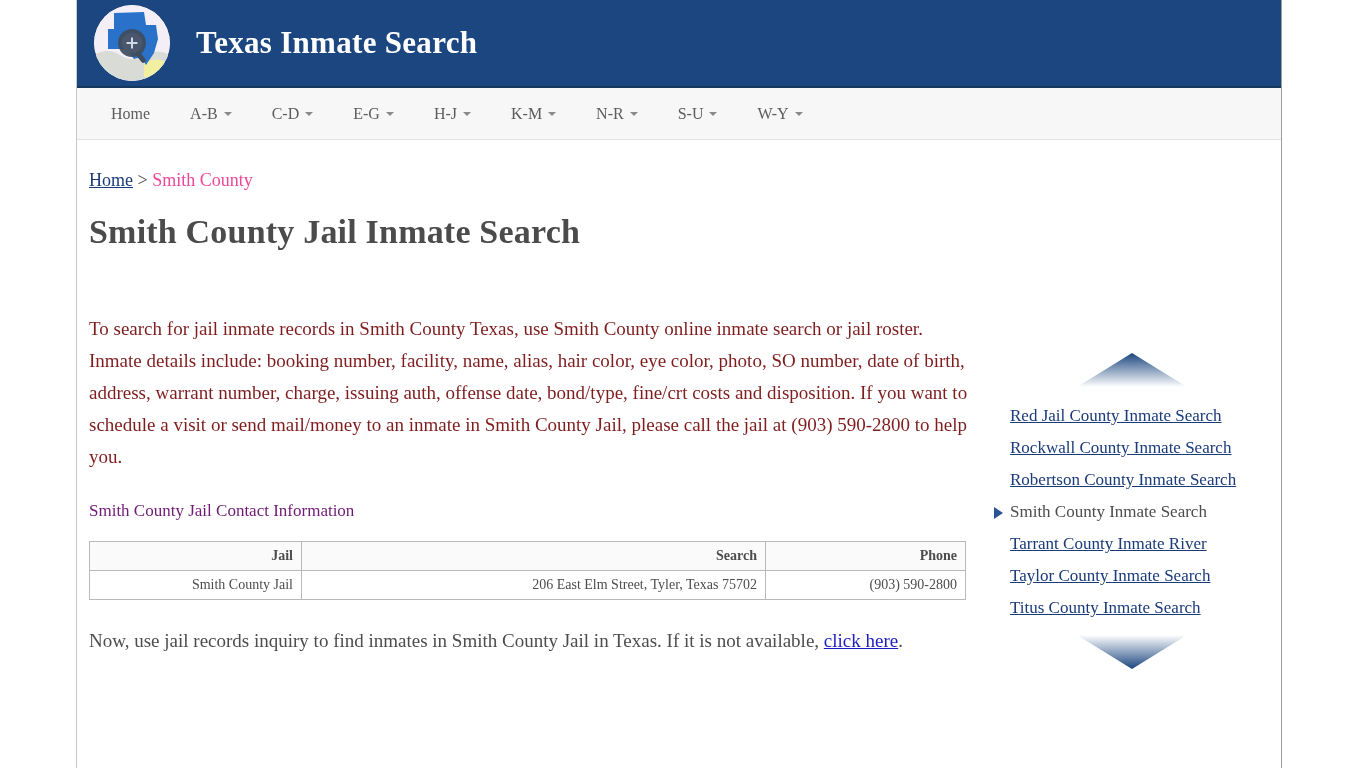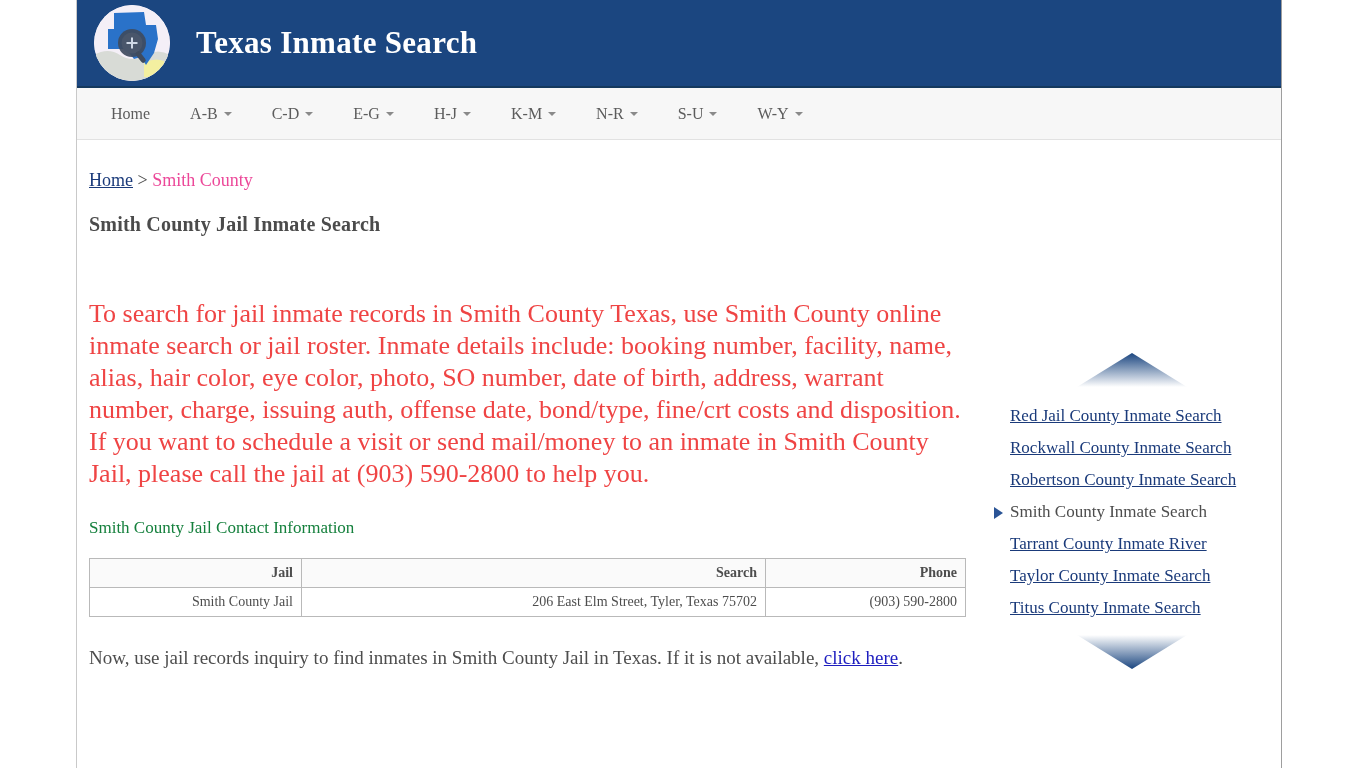--- a/index.html
+++ b/index.html
@@ -101,38 +101,38 @@
     margin-bottom: 22px;
   }
   .breadcrumb a {
     color: #1a3a7a;
     text-decoration: underline;
   }
   .crumb-sep { color: #4a4a4a; }
   .crumb-current { color: #ec4899; }
 
   h1.page-title {
-    font-size: 20px;
+    font-size: 34px;
     font-weight: bold;
     color: #4b4b4b;
     margin: 0 0 62px 0;
     letter-spacing: 0.2px;
   }
 
   p.body-text {
-    font-size: 26px;
+    font-size: 19px;
     line-height: 32px;
-    color: #ef4444;
+    color: #7f1d1d;
     margin: 0 0 28px 0;
     max-width: 880px;
   }
 
   p.subheading {
     font-size: 17px;
-    color: #15803d;
+    color: #701a75;
     margin: 0 0 20px 0;
   }
 
   table.contact-table {
     border-collapse: collapse;
     width: 876px;
     margin: 0 0 26px 0;
     table-layout: fixed;
   }
   table.contact-table th,

